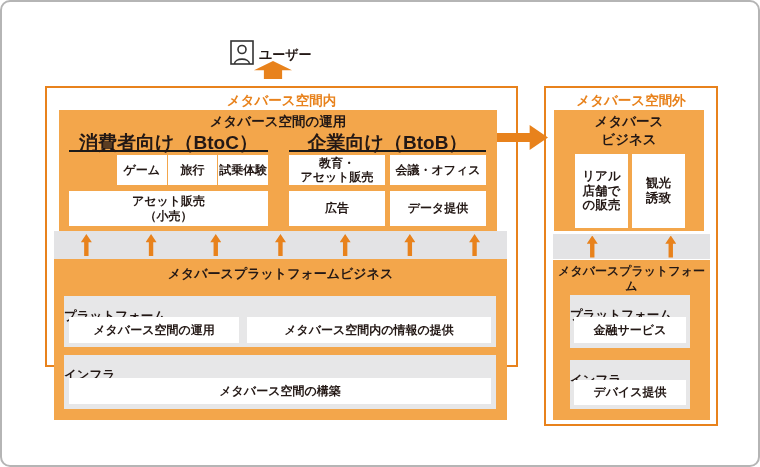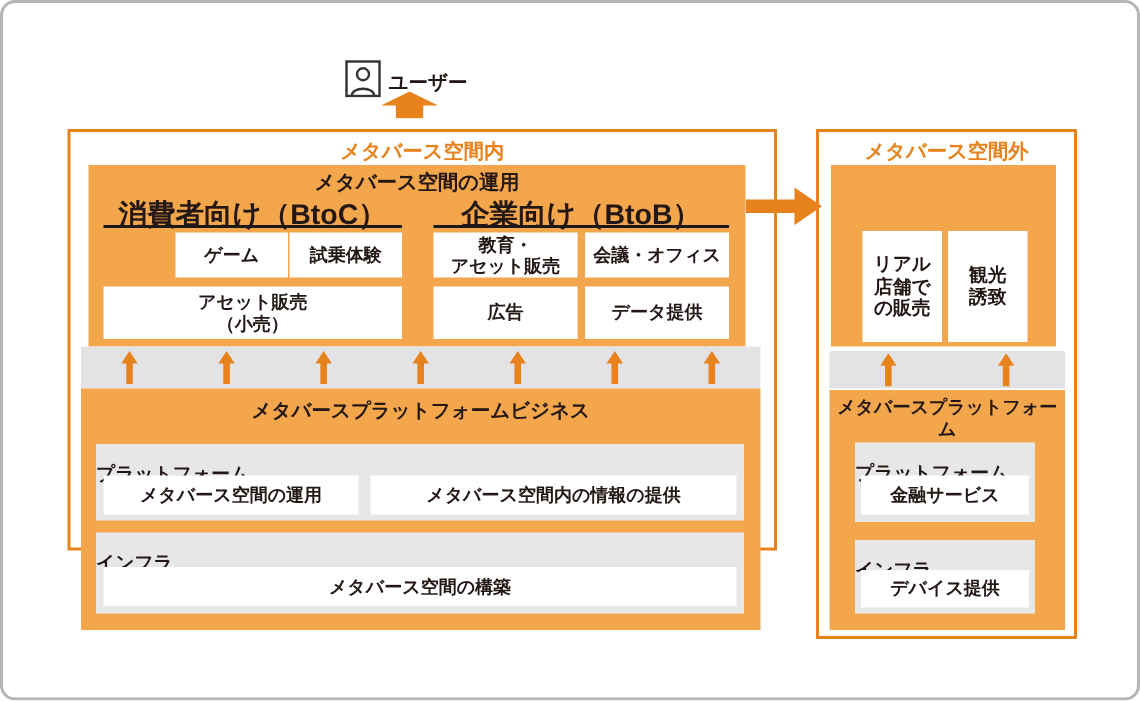--- a/index.html
+++ b/index.html
@@ -111,20 +111,21 @@
     <div class="zone-title">メタバース空間内</div>
 
     <div class="biz-box" style="left:12px;top:22px;width:438px;height:121px;">
       <div class="biz-title">メタバース空間の運用</div>
 
       <div class="group" style="left:10px;width:199px;">
         <div class="group-label">消費者向け（BtoC）</div>
         <div class="group-rule"></div>
         <div class="cells-row" style="margin-top:3px;gap:1px;height:30px;padding-left:48px;">
           <div class="cell" style="flex:1;">ゲーム</div>
+          <div class="cell" style="flex:1;">旅行</div>
           <div class="cell" style="flex:1;">試乗体験</div>
         </div>
         <div class="cells-row" style="margin-top:6px;gap:4px;height:35px;">
           <div class="cell" style="flex:1;">アセット販売
 （小売）</div>
         </div>
       </div>
 
       <div class="group" style="left:230px;width:197px;">
         <div class="group-label">企業向け（BtoB）</div>
@@ -164,20 +165,22 @@
         <div class="sub-title">インフラ</div>
         <div class="cell" style="position:absolute;left:5px;top:23px;width:422px;height:26px;">メタバース空間の構築</div>
       </div>
     </div>
   </div>
 
   <div class="outer-box" style="left:542px;top:84px;width:174px;height:340px;">
     <div class="zone-title">メタバース空間外</div>
 
     <div class="biz-box" style="left:8px;top:22px;width:150px;height:121px;">
+      <div class="biz-title" style="white-space:pre-line;line-height:1.3;">メタバース
+ビジネス</div>
       <div class="cell" style="position:absolute;left:21px;top:44px;width:53px;height:74px;font-size:12.5px;">リアル
 店舗で
 の販売</div>
       <div class="cell" style="position:absolute;left:78px;top:44px;width:53px;height:74px;font-size:12.5px;">観光
 誘致</div>
     </div>
 
     <div class="gray-band" style="left:7px;top:146px;width:157px;height:25px;">
       <div class="up-arrow"></div>
       <div class="up-arrow"></div>

